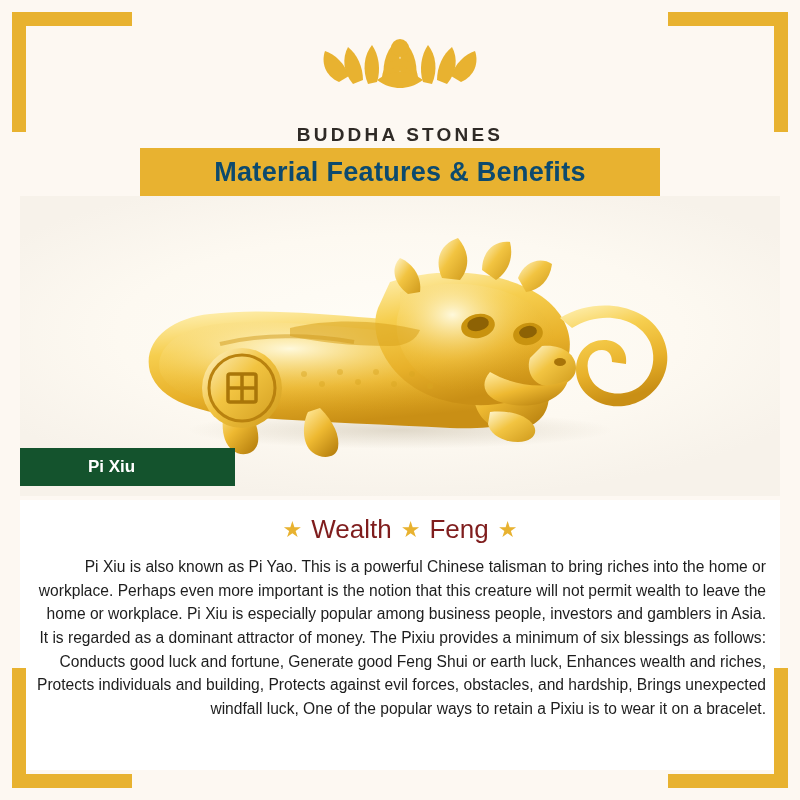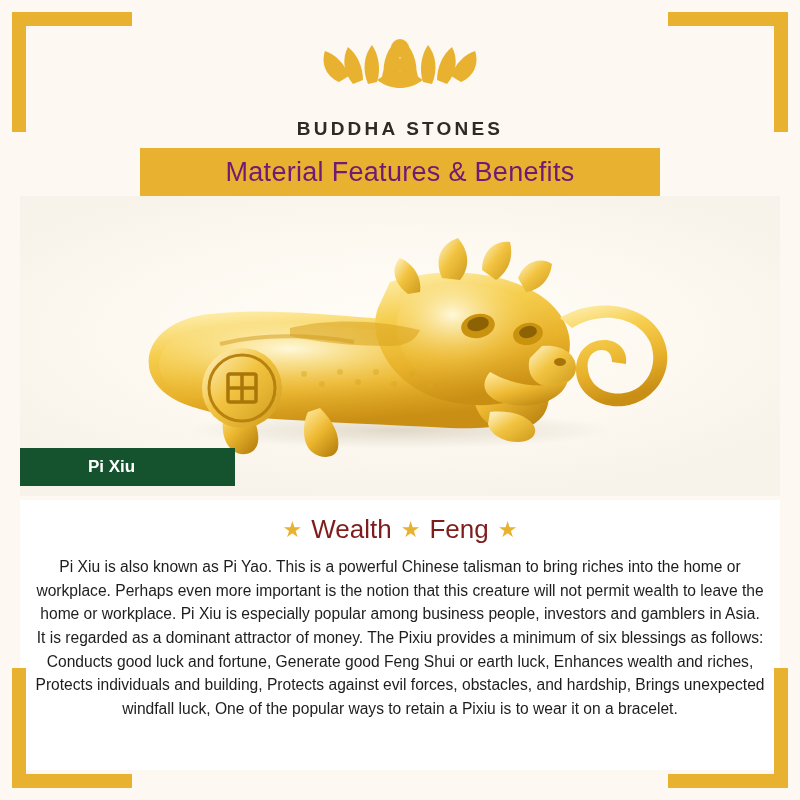--- a/index.html
+++ b/index.html
@@ -47,44 +47,44 @@
     align-items: center;
     justify-content: flex-start;
     z-index: 3;
   }
   .logo-wrap {
     width: 190px;
     height: 86px;
     display: block;
   }
   .brand-name {
-    margin-top: 14px;
+    margin-top: 20px;
     font-size: 19px;
     letter-spacing: 3.2px;
     font-weight: bold;
     color: #2f2a26;
   }
 
   
   .title-banner {
     position: absolute;
     left: 140px;
     right: 140px;
     top: 148px;
     height: 48px;
     background: #e8b230;
     display: flex;
     align-items: center;
     justify-content: center;
     z-index: 4;
   }
   .title-banner-text {
-    color: #701a75;
+    color: #0c4a6e;
     font-size: 27px;
-    font-weight: normal;
+    font-weight: bold;
     letter-spacing: 0.3px;
     white-space: nowrap;
   }
 
   
   .hero {
     position: absolute;
     left: 20px;
     right: 20px;
     top: 196px;
@@ -164,21 +164,21 @@
     font-size: 22px;
     line-height: 1;
     color: #e8b230;
   }
   .headline .word { color: #7f1d1d; }
 
   .description {
     font-size: 15.6px;
     line-height: 1.52;
     color: #1d1d1d;
-    text-align: center;
+    text-align: right;
     padding: 0 4px;
   }
 </style>
 </head>
 <body>
 
 <div class="page">
 
   <div class="corner corner-tl-h"></div>
   <div class="corner corner-tl-v"></div>

